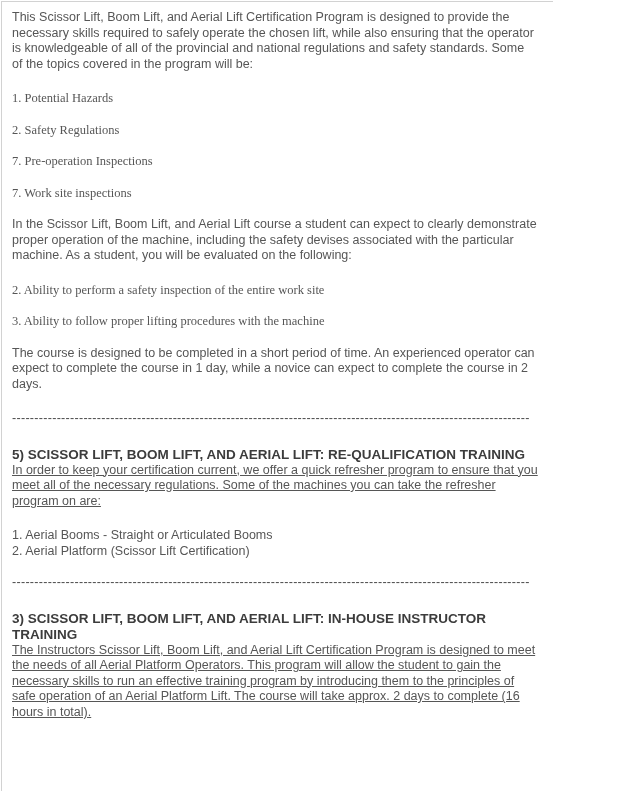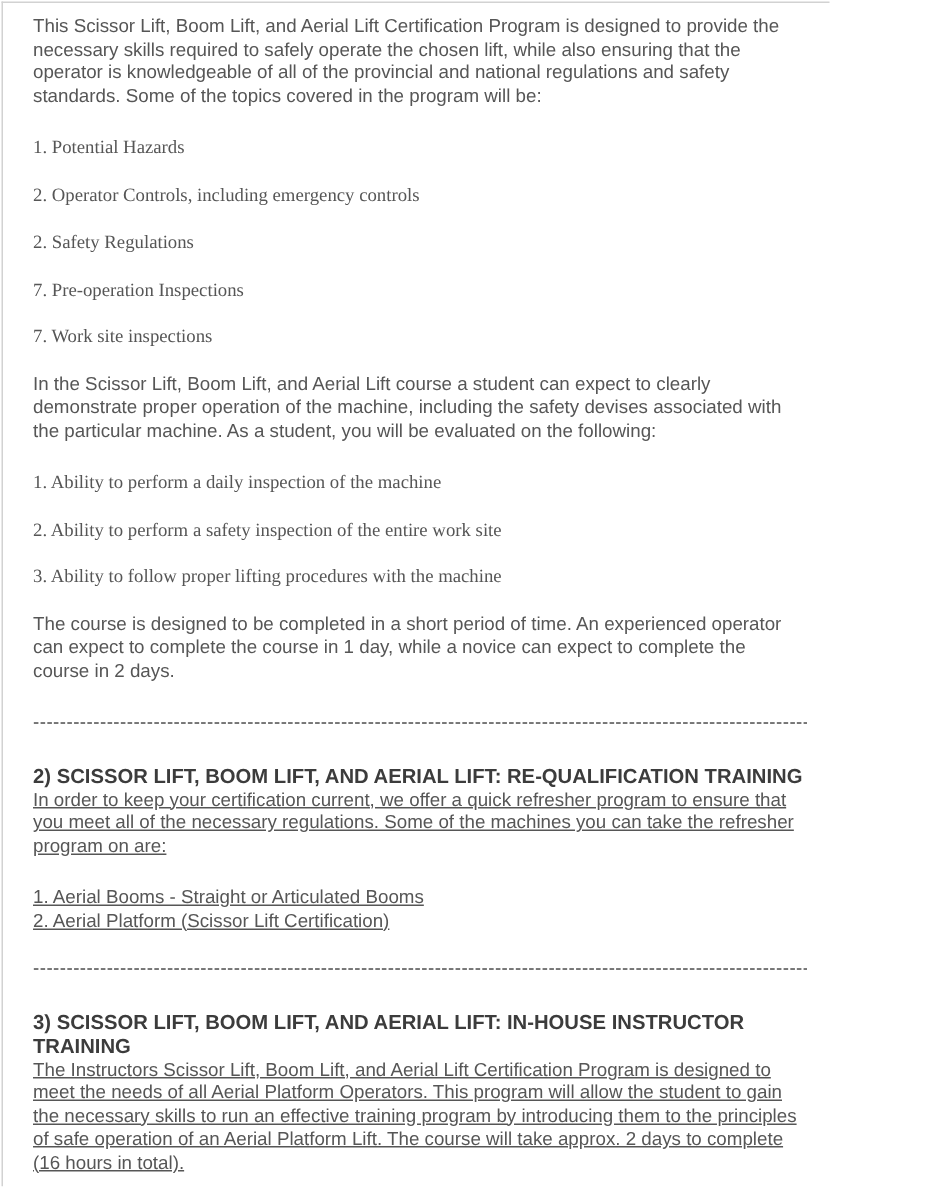--- a/index.html
+++ b/index.html
@@ -7,37 +7,36 @@
     padding: 0;
     background: #ffffff;
   }
   .page {
     box-sizing: border-box;
     width: 552px;
     height: 790px;
     margin: 1px 16px 0 1px;
     border-top: 1px solid #d2d2d2;
     border-left: 1px solid #d2d2d2;
-    padding: 8px 15px 0 20px;
+    padding: 8px 15px 0 10px;
     overflow: hidden;
     font-family: "Liberation Sans", sans-serif;
     font-size: 12.5px;
     line-height: 15.5px;
     color: #565656;
   }
   .para {
     margin: 0 0 19px 0;
   }
   .list-line {
     margin: 0 0 16px 0;
     font-family: Liberation Serif, serif;
   }
   .tight-list {
     margin: 0 0 16px 0;
-    text-decoration: underline;
   }
   .tight-list .tight-line {
     margin: 0;
   }
   .separator {
     margin: 4px 0 20px 0;
     color: #4a4a4a;
     white-space: nowrap;
     overflow: hidden;
     letter-spacing: 0.3px;
@@ -55,36 +54,34 @@
   }
 </style>
 </head>
 <body>
 
 <div class="page">
 
   <p class="para">This Scissor Lift, Boom Lift, and Aerial Lift Certification Program is designed to provide the necessary skills required to safely operate the chosen lift, while also ensuring that the operator is knowledgeable of all of the provincial and national regulations and safety standards. Some of the topics covered in the program will be:</p>
 
   <div class="list-line">1. Potential Hazards</div>
-  <div class="list-line">2. Operator Controls, including emergency controls</div>
   <div class="list-line">2. Safety Regulations</div>
   <div class="list-line">7. Pre-operation Inspections</div>
   <div class="list-line">7. Work site inspections</div>
 
   <p class="para">In the Scissor Lift, Boom Lift, and Aerial Lift course a student can expect to clearly demonstrate proper operation of the machine, including the safety devises associated with the particular machine. As a student, you will be evaluated on the following:</p>
 
-  <div class="list-line">1. Ability to perform a daily inspection of the machine</div>
   <div class="list-line">2. Ability to perform a safety inspection of the entire work site</div>
   <div class="list-line">3. Ability to follow proper lifting procedures with the machine</div>
 
   <p class="para">The course is designed to be completed in a short period of time. An experienced operator can expect to complete the course in 1 day, while a novice can expect to complete the course in 2 days.</p>
 
   <div class="separator">--------------------------------------------------------------------------------------------------------------------</div>
 
-  <h2 class="section-heading">2) SCISSOR LIFT, BOOM LIFT, AND AERIAL LIFT: RE-QUALIFICATION TRAINING</h2>
+  <h2 class="section-heading">5) SCISSOR LIFT, BOOM LIFT, AND AERIAL LIFT: RE-QUALIFICATION TRAINING</h2>
 
   <p class="heading-para">In order to keep your certification current, we offer a quick refresher program to ensure that you meet all of the necessary regulations. Some of the machines you can take the refresher program on are:</p>
 
   <div class="tight-list">
     <div class="tight-line">1. Aerial Booms - Straight or Articulated Booms</div>
     <div class="tight-line">2. Aerial Platform (Scissor Lift Certification)</div>
   </div>
 
 
   <div class="separator">--------------------------------------------------------------------------------------------------------------------</div>

